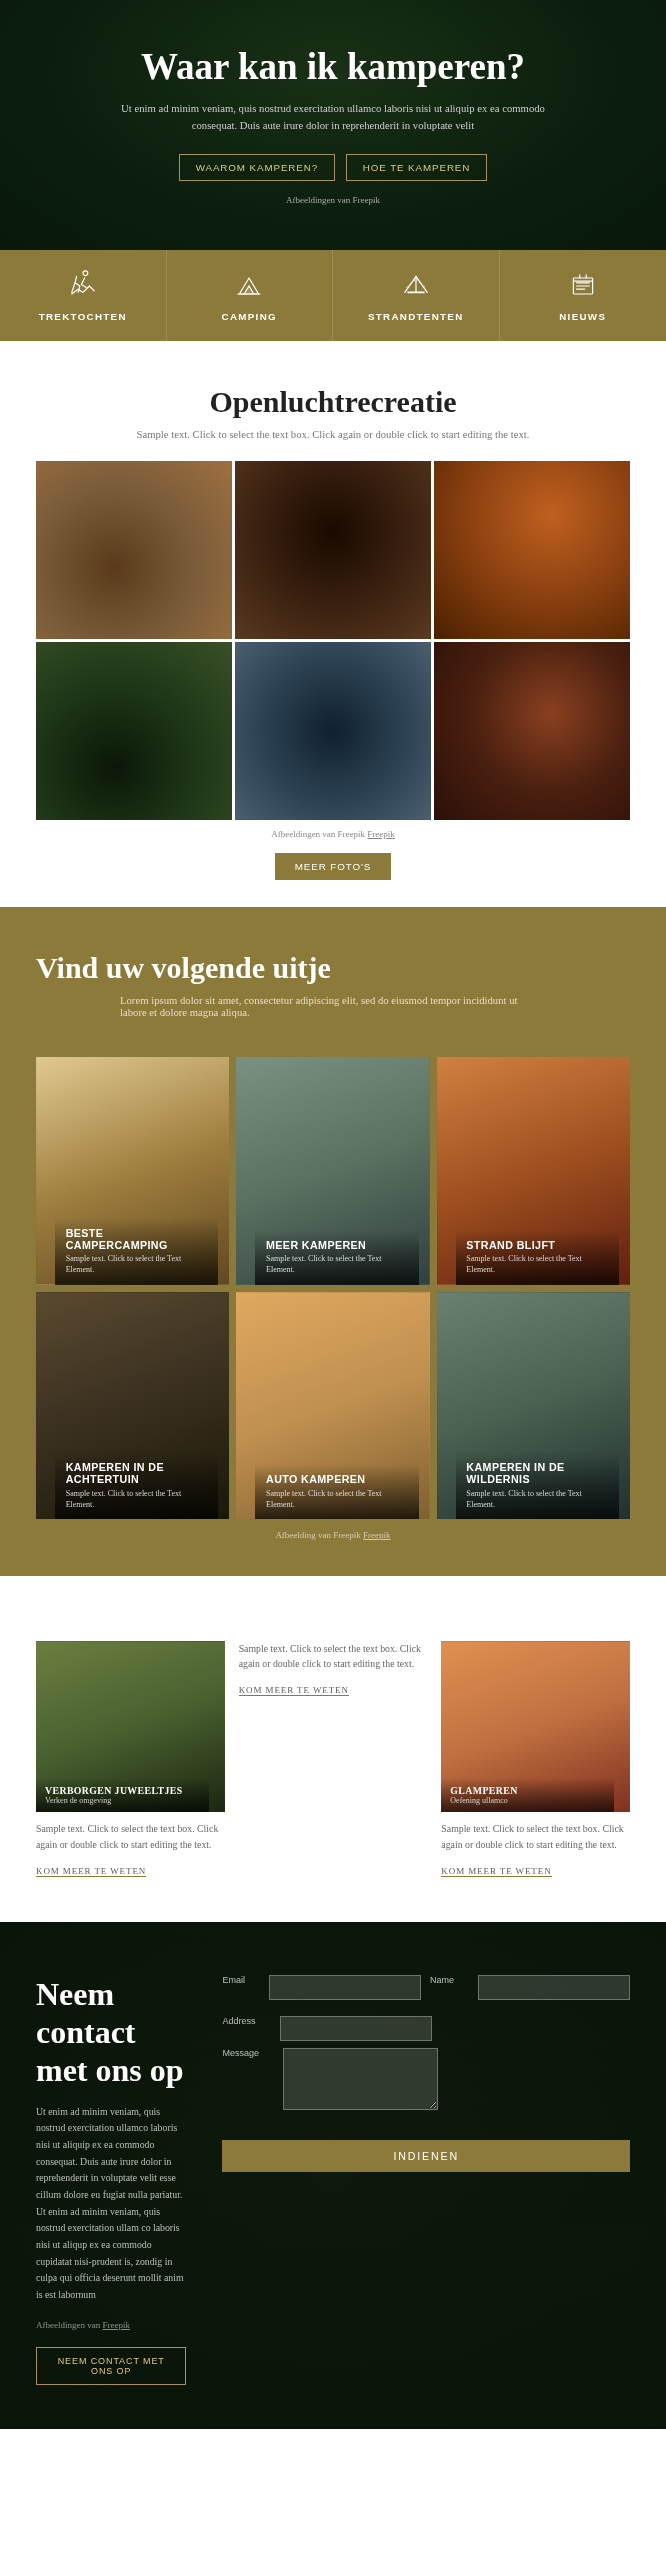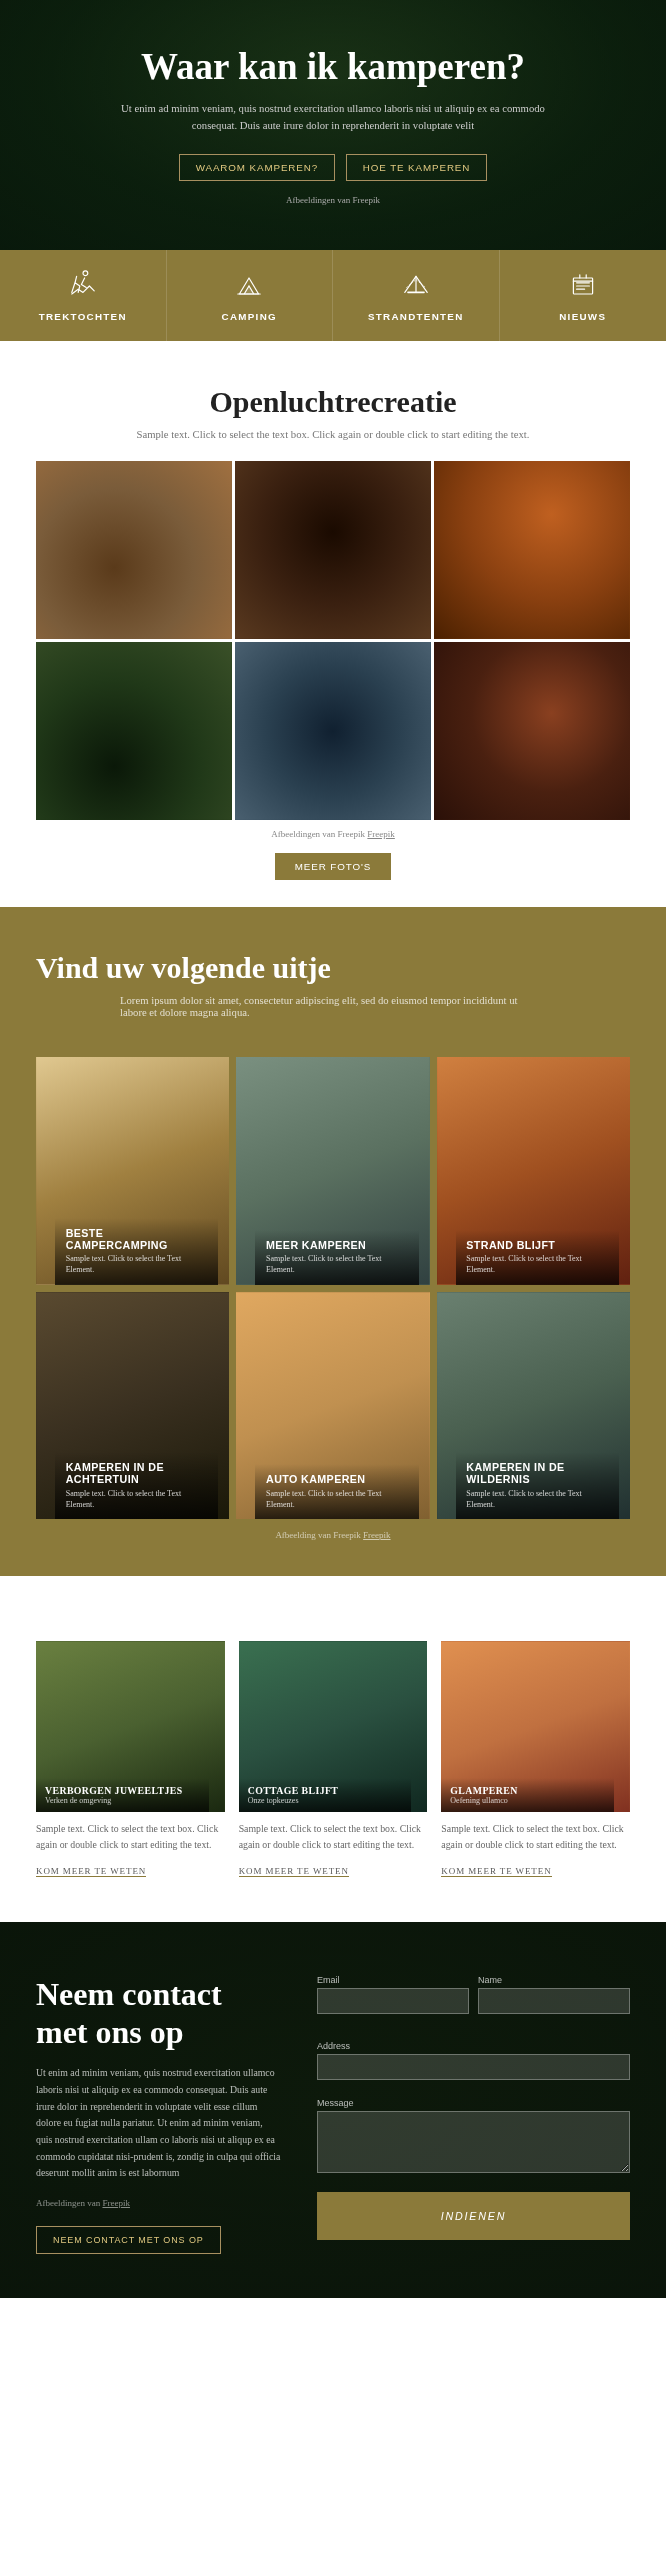--- a/index.html
+++ b/index.html
@@ -330,22 +330,23 @@
     }
     .contact-right {}
     .form-row {
       display: grid;
       grid-template-columns: 1fr 1fr;
       gap: 9px;
       margin-bottom: 9px;
     }
     .form-group {
       display: flex;
-      flex-direction: column;
-      margin-bottom: 18px;
+      flex-direction: row;
+      margin-bottom: 7px;
+      gap: 24px;
     }
     .form-label {
       font-size: 9px;
       color: rgba(255,255,255,0.7);
       margin-bottom: 3.6px;
       font-family: Arial, sans-serif;
     }
     .form-input {
       background: rgba(255,255,255,0.15);
       border: 0.9px solid rgba(255,255,255,0.3);
@@ -353,30 +354,29 @@
       font-size: 9.8px;
       color: #fff;
       outline: none;
     }
     textarea.form-input {
       resize: vertical;
       min-height: 62px;
     }
     .btn-submit {
       width: 100%;
-      padding: 18px;
+      padding: 10px;
       background: #8b7a3a;
       border: none;
       color: #fff;
       font-size: 10.7px;
       letter-spacing: 1.8px;
       text-transform: uppercase;
       cursor: pointer;
-      margin-top: 1px;
-      font-style: italic;
+      margin-top: 23px;
     }
   </style>
 </head>
 <body>
 
 <section class="hero">
   <h1 class="hero-title">Waar kan ik kamperen?</h1>
   <p class="hero-subtitle">Ut enim ad minim veniam, quis nostrud exercitation ullamco laboris nisi ut aliquip ex ea commodo consequat. Duis aute irure dolor in reprehenderit in voluptate velit</p>
   <div class="hero-buttons">
     <button class="btn-outline">WAAROM KAMPEREN?</button>
@@ -517,27 +517,20 @@
         <div class="where-card-img-bg where-img-1"></div>
         <div class="where-card-badge">
           <div class="where-badge-title">VERBORGEN JUWEELTJES</div>
           <div class="where-badge-sub">Verken de omgeving</div>
         </div>
       </div>
       <p class="where-card-text">Sample text. Click to select the text box. Click again or double click to start editing the text.</p>
       <a class="btn-link" href="#">KOM MEER TE WETEN</a>
     </div>
     <div class="where-card">
-      <div class="where-card-image">
-        <div class="where-card-img-bg where-img-2"></div>
-        <div class="where-card-badge">
-          <div class="where-badge-title">COTTAGE BLIJFT</div>
-          <div class="where-badge-sub">Onze topkeuzes</div>
-        </div>
-      </div>
       <p class="where-card-text">Sample text. Click to select the text box. Click again or double click to start editing the text.</p>
       <a class="btn-link" href="#">KOM MEER TE WETEN</a>
     </div>
     <div class="where-card">
       <div class="where-card-image">
         <div class="where-card-img-bg where-img-3"></div>
         <div class="where-card-badge">
           <div class="where-badge-title">GLAMPEREN</div>
           <div class="where-badge-sub">Oefening ullamco</div>
         </div>

